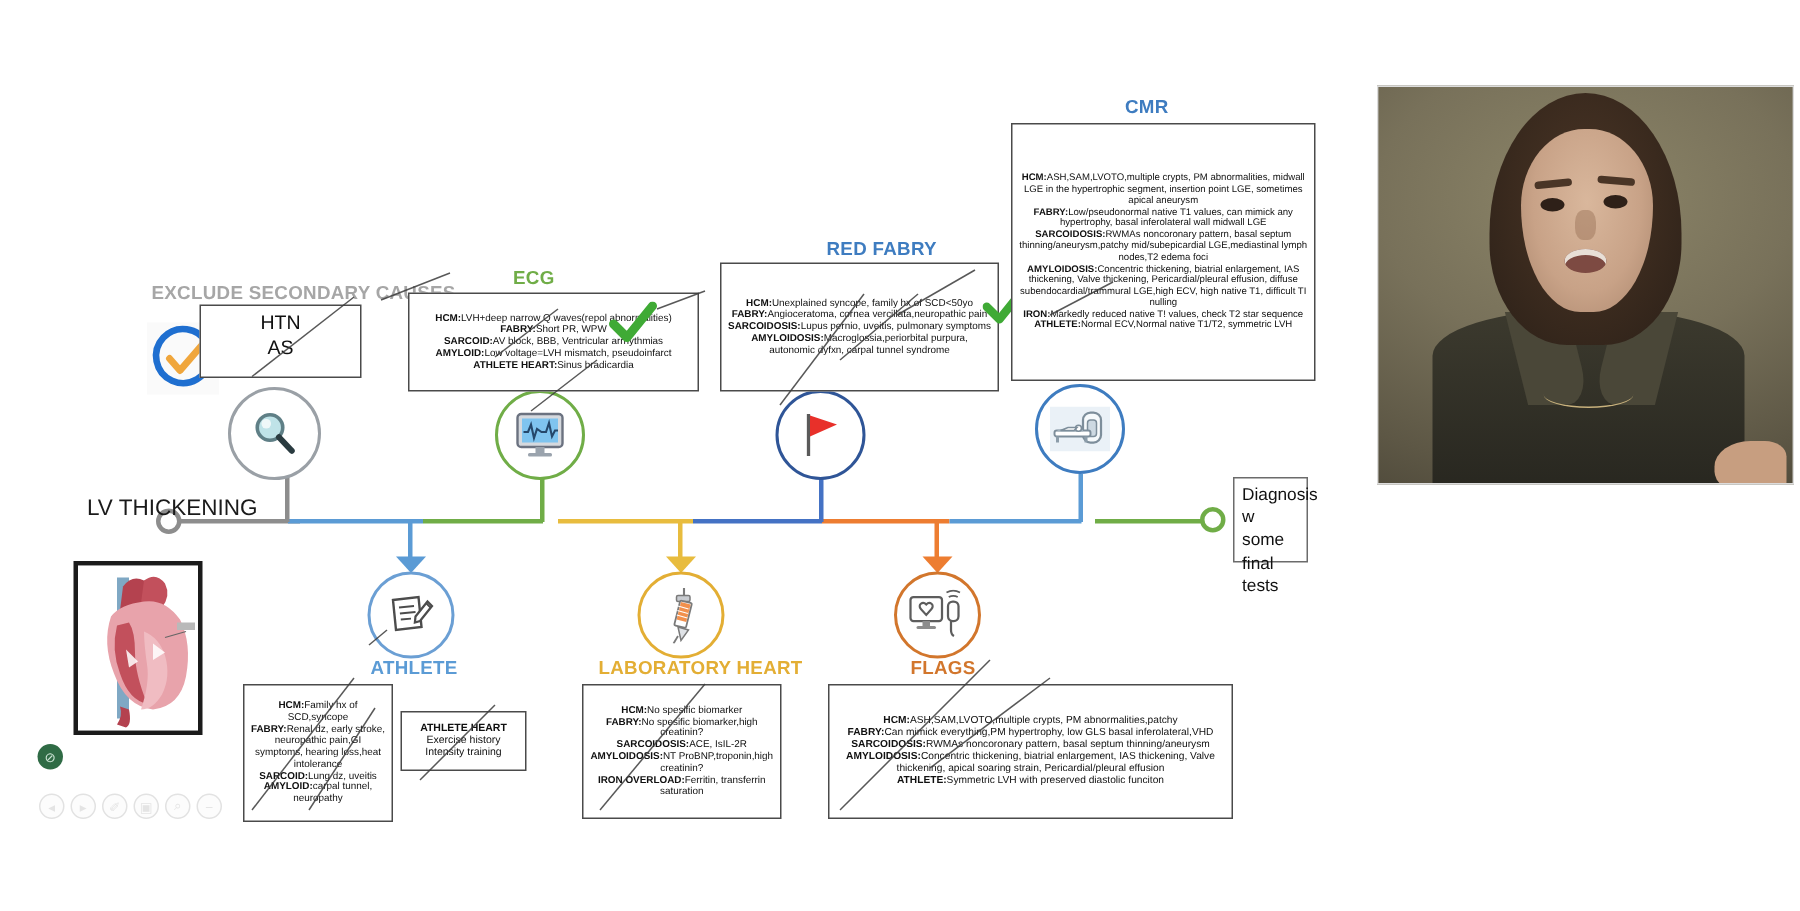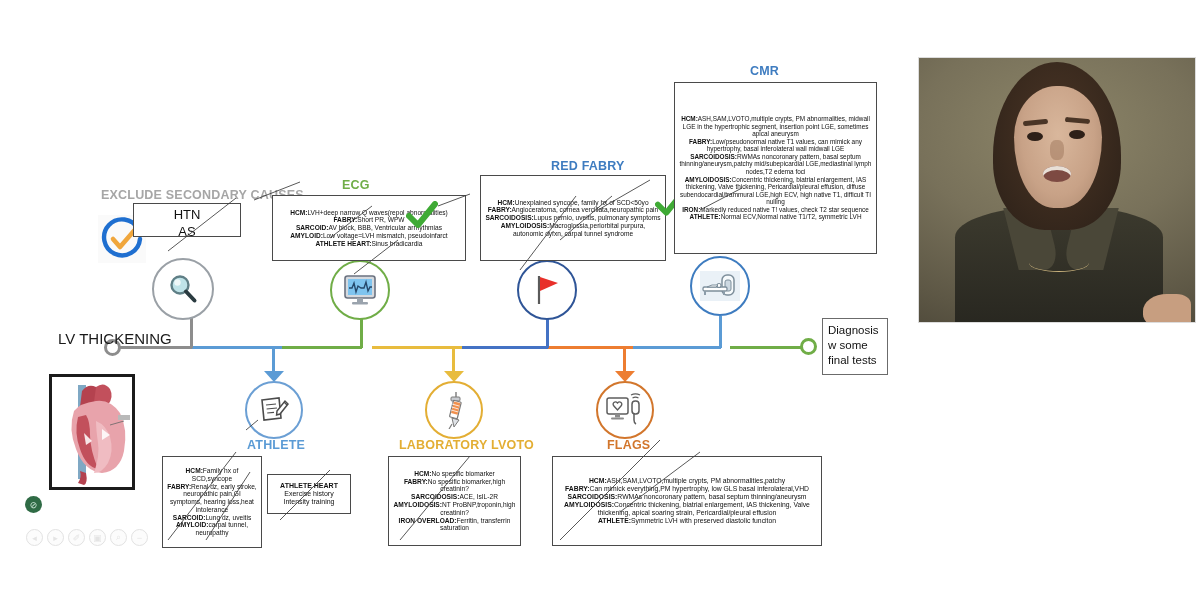--- a/index.html
+++ b/index.html
@@ -152,21 +152,21 @@
   <div class="stem" style="left:546px; top:318px; width:3px; height:30px; background:#4472c4;"></div>
   <div class="stem" style="left:719px; top:316px; width:3px; height:32px; background:#5b9bd5;"></div>
 
   <div class="node-circle" style="left:104px; top:339px; width:17px; height:17px; border:3px solid #8d8d8d;"></div>
   <div style="position:absolute; left:58px; top:330px; font-size:15px; color:#1a1a1a; line-height:1.15;">
     <span class="ln">LV</span>
     <span class="ln">THICKENING</span>
   </div>
 
   <div class="node-circle" style="left:800px; top:338px; width:17px; height:17px; border:3px solid #70ad47;"></div>
-  <div style="position:absolute; left:822px; top:318px; width:66px; height:57px; border:1.5px solid #6b6b6b; background:#fff; padding:4px 5px; font-size:11.5px; color:#111; line-height:1.32;">
+  <div style="position:absolute; left:822px; top:318px; width:50px; height:57px; border:1.5px solid #6b6b6b; background:#fff; padding:4px 5px; font-size:11.5px; color:#111; line-height:1.32;">
     <span class="ln">Diagnosis</span>
     <span class="ln">w some</span>
     <span class="ln">final tests</span>
   </div>
 
   <div class="icon-circle" style="left:152px; top:258px; width:62px; height:62px; border:2.4px solid #9aa0a6;">
     <svg width="34" height="34" viewBox="0 0 34 34">
       <circle cx="14" cy="13" r="8.5" fill="#bfe3e8" stroke="#5f7f86" stroke-width="2.4"></circle>
       <circle cx="11.5" cy="10.5" r="3.2" fill="#ffffff" opacity=".75"></circle>
       <line x1="20" y1="19.5" x2="28.5" y2="28.5" stroke="#2a3b40" stroke-width="4" stroke-linecap="round"></line>
@@ -247,24 +247,24 @@
       <path d="M40 14 A18 18 0 1 0 42 24" fill="none" stroke="#1f6fd0" stroke-width="4.4" stroke-linecap="round"></path>
       <polyline points="15,24 22,32 41,10" fill="none" stroke="#f0a63c" stroke-width="4.6" stroke-linecap="round" stroke-linejoin="round"></polyline>
     </svg>
   </div>
 
   <div class="heading" style="left:101px; top:188px; font-size:12.5px; color:#a6a6a6;">EXCLUDE SECONDARY CAUSES</div>
   <div class="heading" style="left:342px; top:178px; font-size:12.5px; color:#70ad47;">ECG</div>
   <div class="heading" style="left:551px; top:159px; font-size:12.5px; color:#3e7cc0;">RED FABRY</div>
   <div class="heading" style="left:738px; top:64px; font-size:12.5px; color:#3e7cc0;margin-left:12px;">CMR</div>
   <div class="heading" style="left:247px; top:438px; font-size:12.5px; color:#5b9bd5;">ATHLETE</div>
-  <div class="heading" style="left:399px; top:438px; font-size:12.5px; color:#e3ae34;">LABORATORY LVOTO</div>
+  <div class="heading" style="left:399px; top:438px; font-size:12.5px; color:#e3ae34;">LABORATORY HEART</div>
   <div class="heading" style="left:607px; top:438px; font-size:12.5px; color:#d2762c;">FLAGS</div>
 
-  <div class="infobox" style="left:133px; top:203px; width:108px; height:34px; font-size:13px; display:flex; flex-direction:column; justify-content:flex-start; gap:2px;">
+  <div class="infobox" style="left:133px; top:203px; width:108px; height:49px; font-size:13px; display:flex; flex-direction:column; justify-content:flex-start; gap:2px;">
     <span class="ln">HTN</span>
     <span class="ln">AS</span>
   </div>
 
   <div class="infobox" style="left:272px; top:195px; width:194px; height:66px; font-size:6.6px; display:flex; flex-direction:column; justify-content:center;">
     <span class="ln"><b>HCM:</b><span>LVH+deep narrow Q waves(repol abnormalities)</span></span>
     <span class="ln"><b>FABRY:</b><span>Short PR, WPW</span></span>
     <span class="ln"><b>SARCOID:</b><span>AV block, BBB, Ventricular arrhythmias</span></span>
     <span class="ln"><b>AMYLOID:</b><span>Low voltage=LVH mismatch, pseudoinfarct</span></span>
     <span class="ln"><b>ATHLETE HEART:</b><span>Sinus bradicardia</span></span>

